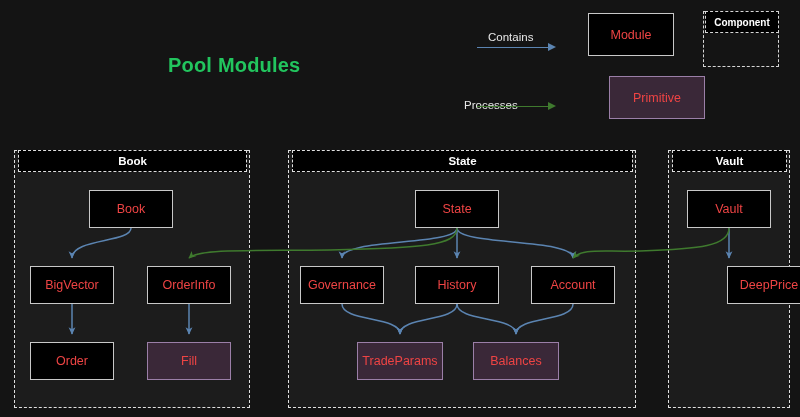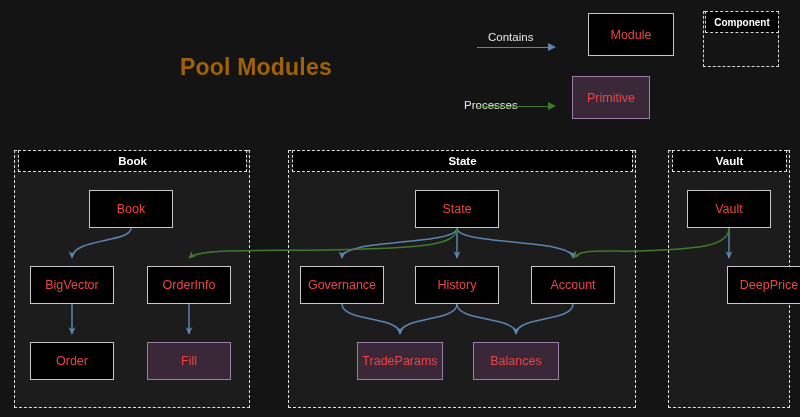--- a/index.html
+++ b/index.html
@@ -20,25 +20,25 @@
   #diagram-root {
     position: relative;
     width: 800px;
     height: 417px;
     background: #141414;
   }
 
   
   .page-title {
     position: absolute;
-    left: 180px;
+    left: 168px;
     top: 54px;
-    font-size: 23px;
+    font-size: 20px;
     font-weight: bold;
-    color: #a16207;
+    color: #22c55e;
     letter-spacing: 0.2px;
     white-space: nowrap;
   }
 
   
   .legend-label {
     position: absolute;
     font-size: 11.5px;
     color: #e8e8e8;
     white-space: nowrap;
@@ -86,21 +86,21 @@
     background: #000000;
     border: 1.4px solid #c8c8c8;
   }
   .node.primitive {
     background: #3a2838;
     border: 1.4px solid #9b7fa8;
   }
 
   
   .legend-module-box { left: 588px; top: 13px; width: 86px; height: 43px; }
-  .legend-primitive-box { left: 572px; top: 76px; width: 78px; height: 43px; }
+  .legend-primitive-box { left: 609px; top: 76px; width: 96px; height: 43px; }
 
   
   .legend-component-outer {
     position: absolute;
     left: 703px; top: 11px;
     width: 76px; height: 56px;
     box-sizing: border-box;
     border: 1.6px dashed #d6d6d6;
     background: transparent;
   }

